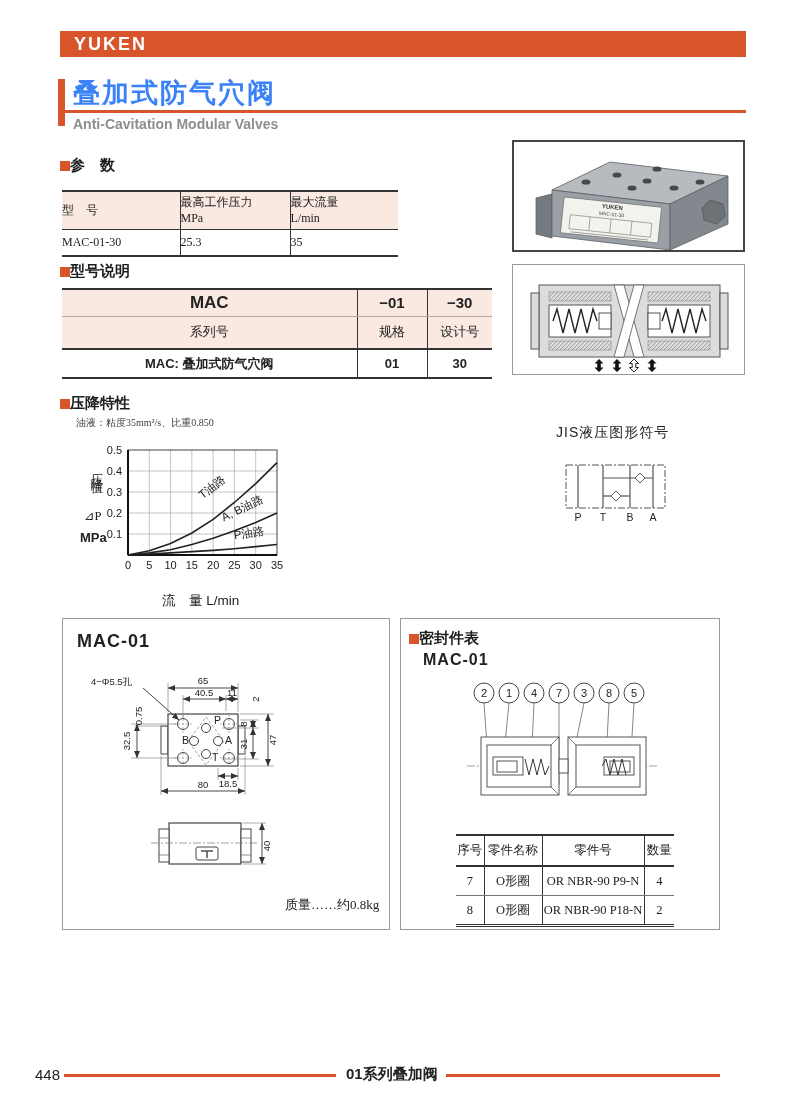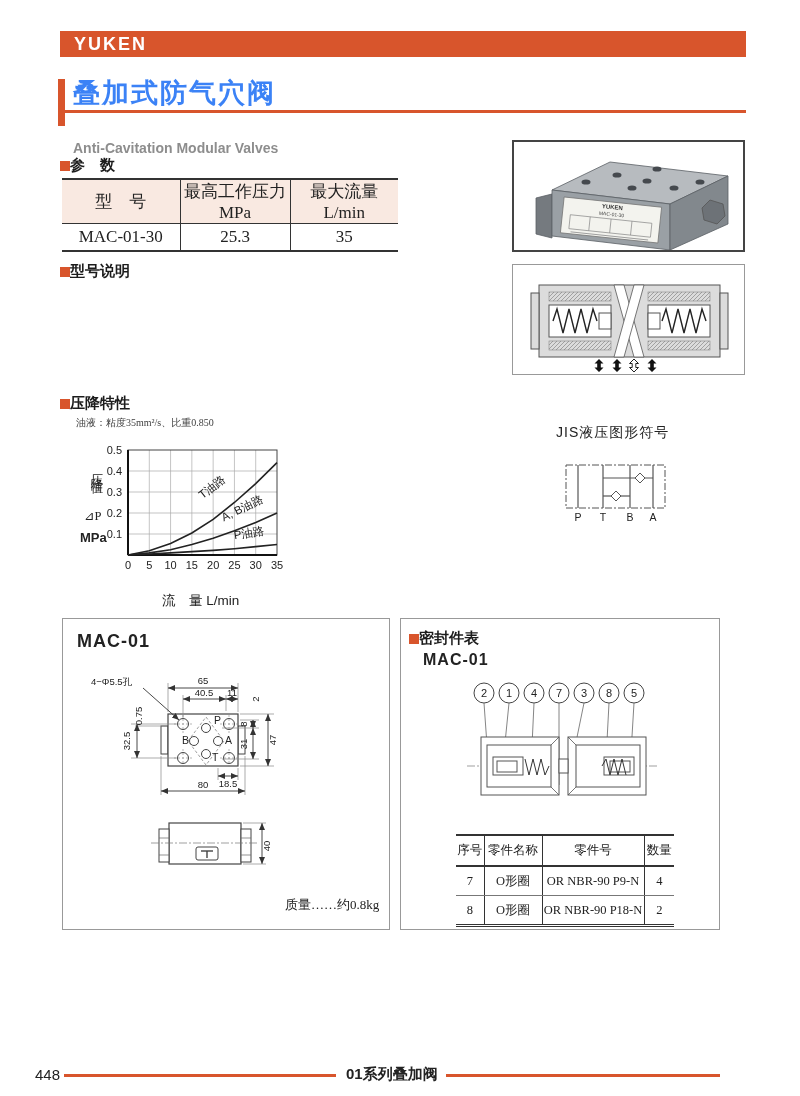--- a/index.html
+++ b/index.html
@@ -7,30 +7,30 @@
         font-family:"Liberation Sans",sans-serif;color:#222;overflow:hidden;}
   .abs{position:absolute;}
 
   
   .banner{left:60px;top:31px;width:686px;height:26px;background:#d8552c;
           display:flex;align-items:center;padding-left:14px;box-sizing:border-box;}
   .logo{color:#fff;font-weight:bold;font-size:18px;letter-spacing:2px;}
   .title-bar{left:58px;top:79px;width:7px;height:47px;background:#d8552c;}
   .page-title{left:73px;top:75px;font-size:27px;font-weight:bold;letter-spacing:2px;color:#3b82f6;}
   .title-rule{left:58px;top:110px;width:688px;height:3px;background:#d8552c;}
-  .subtitle{left:73px;top:116px;font-size:14px;font-weight:bold;color:#8d8d8d;margin-top:24px;}
+  .subtitle{left:73px;top:116px;font-size:14px;font-weight:bold;color:#8d8d8d;}
 
   
   .sec-head{display:flex;align-items:center;font-size:15px;font-weight:bold;color:#1c1c1c;}
   .sq{width:10px;height:10px;background:#d8552c;flex:0 0 auto;}
 
   
   table{border-collapse:collapse;}
-  .params{left:62px;top:178px;width:336px;text-align:center;
-          font-family:"Liberation Serif",serif;font-size:17px;
+  .params{left:62px;top:190px;width:336px;text-align:left;
+          font-family:"Liberation Serif",serif;font-size:12px;
           border-top:2px solid #333;border-bottom:2px solid #333;position:absolute;}
   .params td{border-left:1px solid #333;padding:0;}
   .params td:first-child{border-left:none;}
   .params tr.hdr{background:#f9e9e1;height:38px;}
   .params tr.hdr td{border-bottom:1px solid #333;}
   .params tr.data{height:27px;}
 
   .model{left:62px;top:288px;width:430px;text-align:center;position:absolute;
          border-top:2px solid #333;border-bottom:2px solid #333;}
   .model td{border-left:1px solid #333;padding:0;}
@@ -124,20 +124,44 @@
       <td>25.3</td>
       <td>35</td>
     </tr>
   </tbody>
     </table>
 
   <div class="abs sec-head" style="left:60px;top:262px;">
     <span class="sq"></span>
     <span>型号说明</span>
   </div>
+  <table class="model">
+    <colgroup>
+        <col style="width:295px">
+        <col style="width:70px">
+        <col style="width:65px">
+      </colgroup>
+    <tbody>
+        <tr class="r1">
+      <td>MAC</td>
+      <td>−01</td>
+      <td>−30</td>
+    </tr>
+    <tr class="r2">
+      <td>系列号</td>
+      <td>规格</td>
+      <td>设计号</td>
+    </tr>
+    <tr class="r3">
+      <td>MAC: 叠加式防气穴阀</td>
+      <td>01</td>
+      <td>30</td>
+    </tr>
+  </tbody>
+    </table>
 
   <div class="abs sec-head" style="left:60px;top:394px;">
     <span class="sq"></span>
     <span>压降特性</span>
   </div>
   <div class="abs note">油液：粘度35mm²/s、比重0.850</div>
 
   <svg id="pd-plot" class="abs" style="left:55px;top:438px;" width="245" height="152">
       <line x1="94.28571428571428" y1="12" x2="94.28571428571428" y2="117" stroke="#aaa" stroke-width="0.7"></line>
       <line x1="115.57142857142857" y1="12" x2="115.57142857142857" y2="117" stroke="#aaa" stroke-width="0.7"></line>

